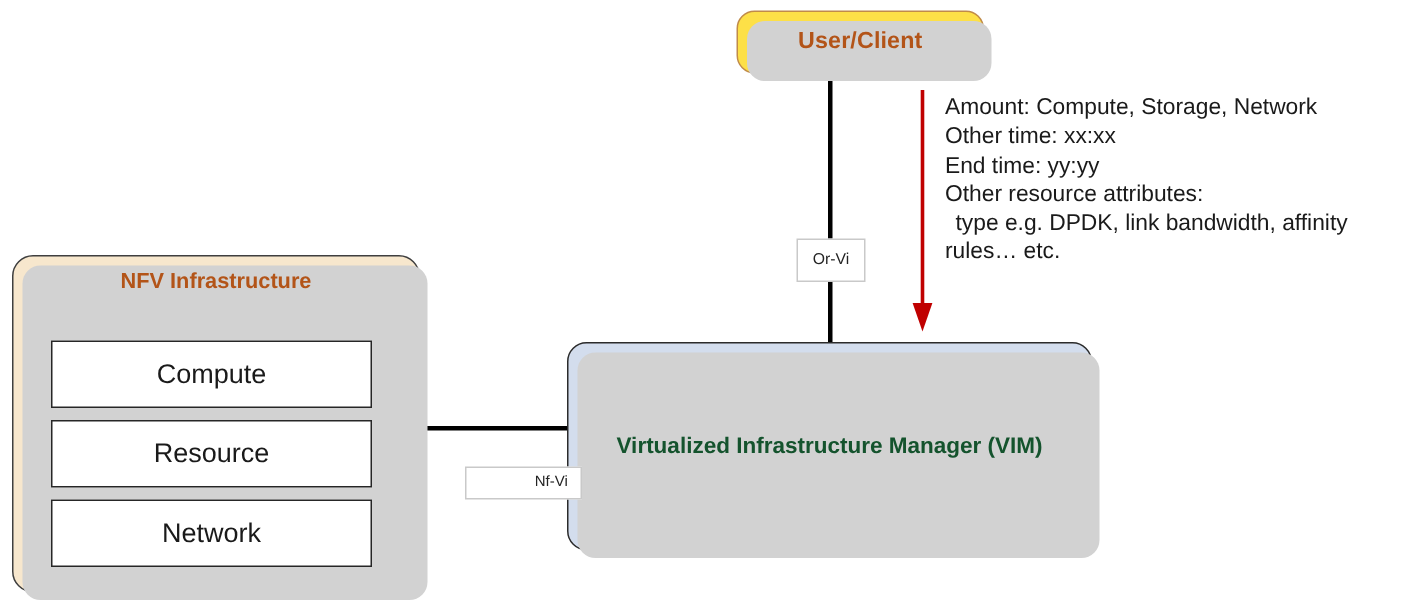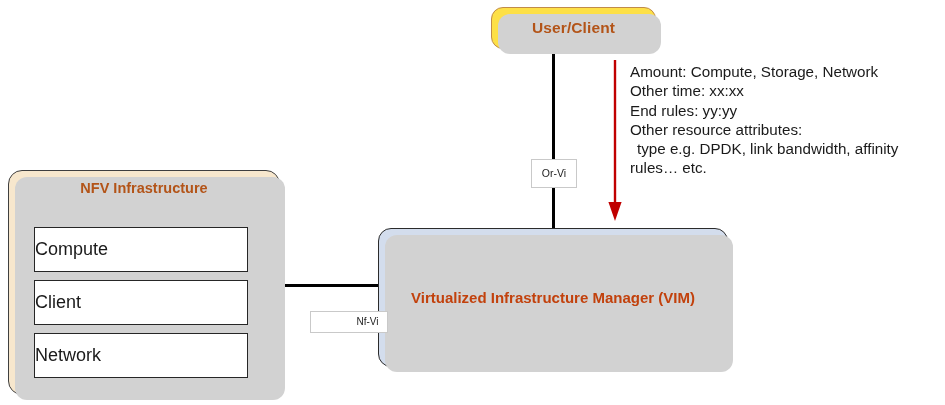--- a/index.html
+++ b/index.html
@@ -81,41 +81,41 @@
   }
   .nfv-sub {
     position: absolute;
     left: 25px;
     width: 212px;
     height: 43px;
     background: #ffffff;
     border: 1.8px solid #262626;
     display: flex;
     align-items: center;
-    justify-content: flex-start;
+    justify-content: center;
     font-size: 18px;
     color: #1a1a1a;
   }
   #nfv-compute { top: 56px; }
   #nfv-storage { top: 109px; }
   #nfv-network { top: 162px; }
 
   
   #vim-box {
     left: 378px;
     top: 228px;
     width: 350px;
     height: 139px;
     background: #d3dded;
     border: 1.6px solid #2b2b2b;
     border-radius: 13px;
     z-index: 3;
   }
   #vim-box .box-title {
-    color: #c2410c;
+    color: #14532d;
     font-weight: bold;
     font-size: 15px;
   }
 
   
   .conn-v {
     position: absolute;
     width: 2.6px;
     background: #000000;
     z-index: 1;
@@ -218,37 +218,37 @@
   <div class="ref-label" id="label-nfvi">
     <span>Nf-Vi</span>
   </div>
 
   <div class="shadow-box" id="nfv-infra">
     <div class="nfv-title">NFV Infrastructure</div>
     <div class="nfv-sub" id="nfv-compute">
       <span>Compute</span>
     </div>
     <div class="nfv-sub" id="nfv-storage">
-      <span>Client</span>
+      <span>Resource</span>
     </div>
     <div class="nfv-sub" id="nfv-network">
       <span>Network</span>
     </div>
   </div>
 
   <div class="shadow-box" id="vim-box">
     <span class="box-title">Virtualized Infrastructure Manager (VIM)</span>
   </div>
 
   <svg id="red-arrow" viewBox="0 0 14 162">
     <line x1="7" y1="0" x2="7" y2="145" stroke="#c00000" stroke-width="2.4"></line>
     <polygon points="7,161 0.4,142 13.6,142" fill="#c00000"></polygon>
   </svg>
 
   <div id="request-desc">
     <div class="desc-line">Amount: Compute, Storage, Network</div>
     <div class="desc-line">Other time: xx:xx</div>
-    <div class="desc-line">End rules: yy:yy</div>
+    <div class="desc-line">End time: yy:yy</div>
     <div class="desc-line">Other resource attributes:</div>
     <div class="desc-line indent">type e.g. DPDK, link bandwidth, affinity rules… etc.</div>
   </div>
 
 </div>
 
 </body></html>

